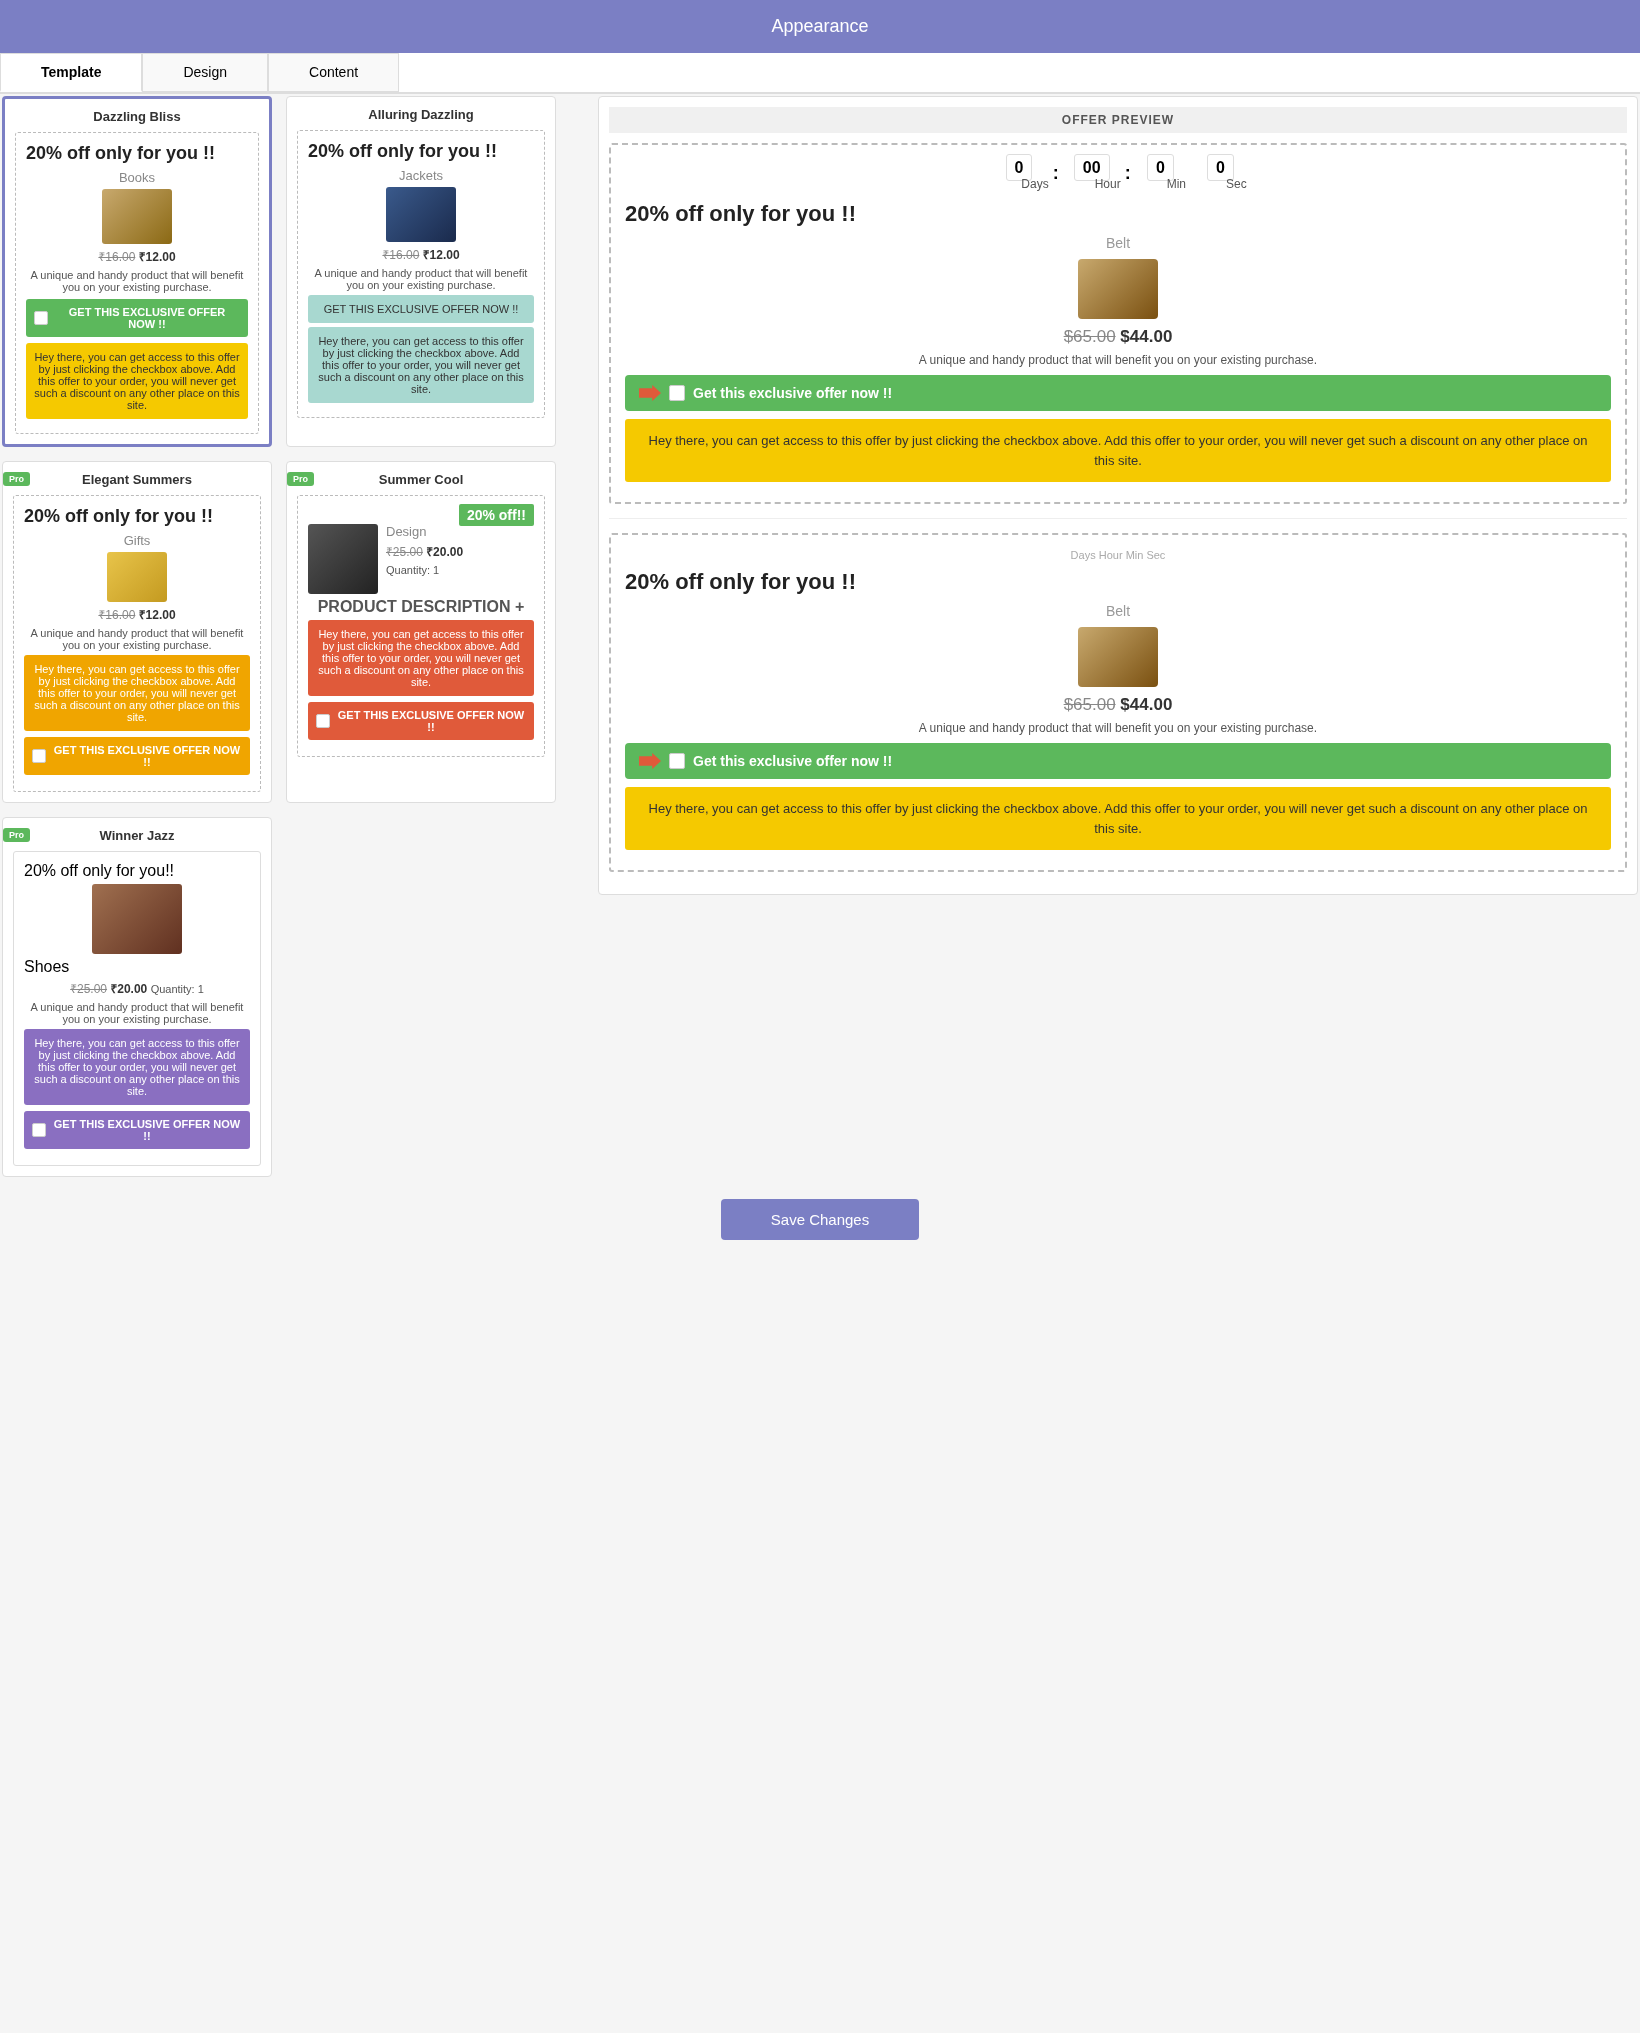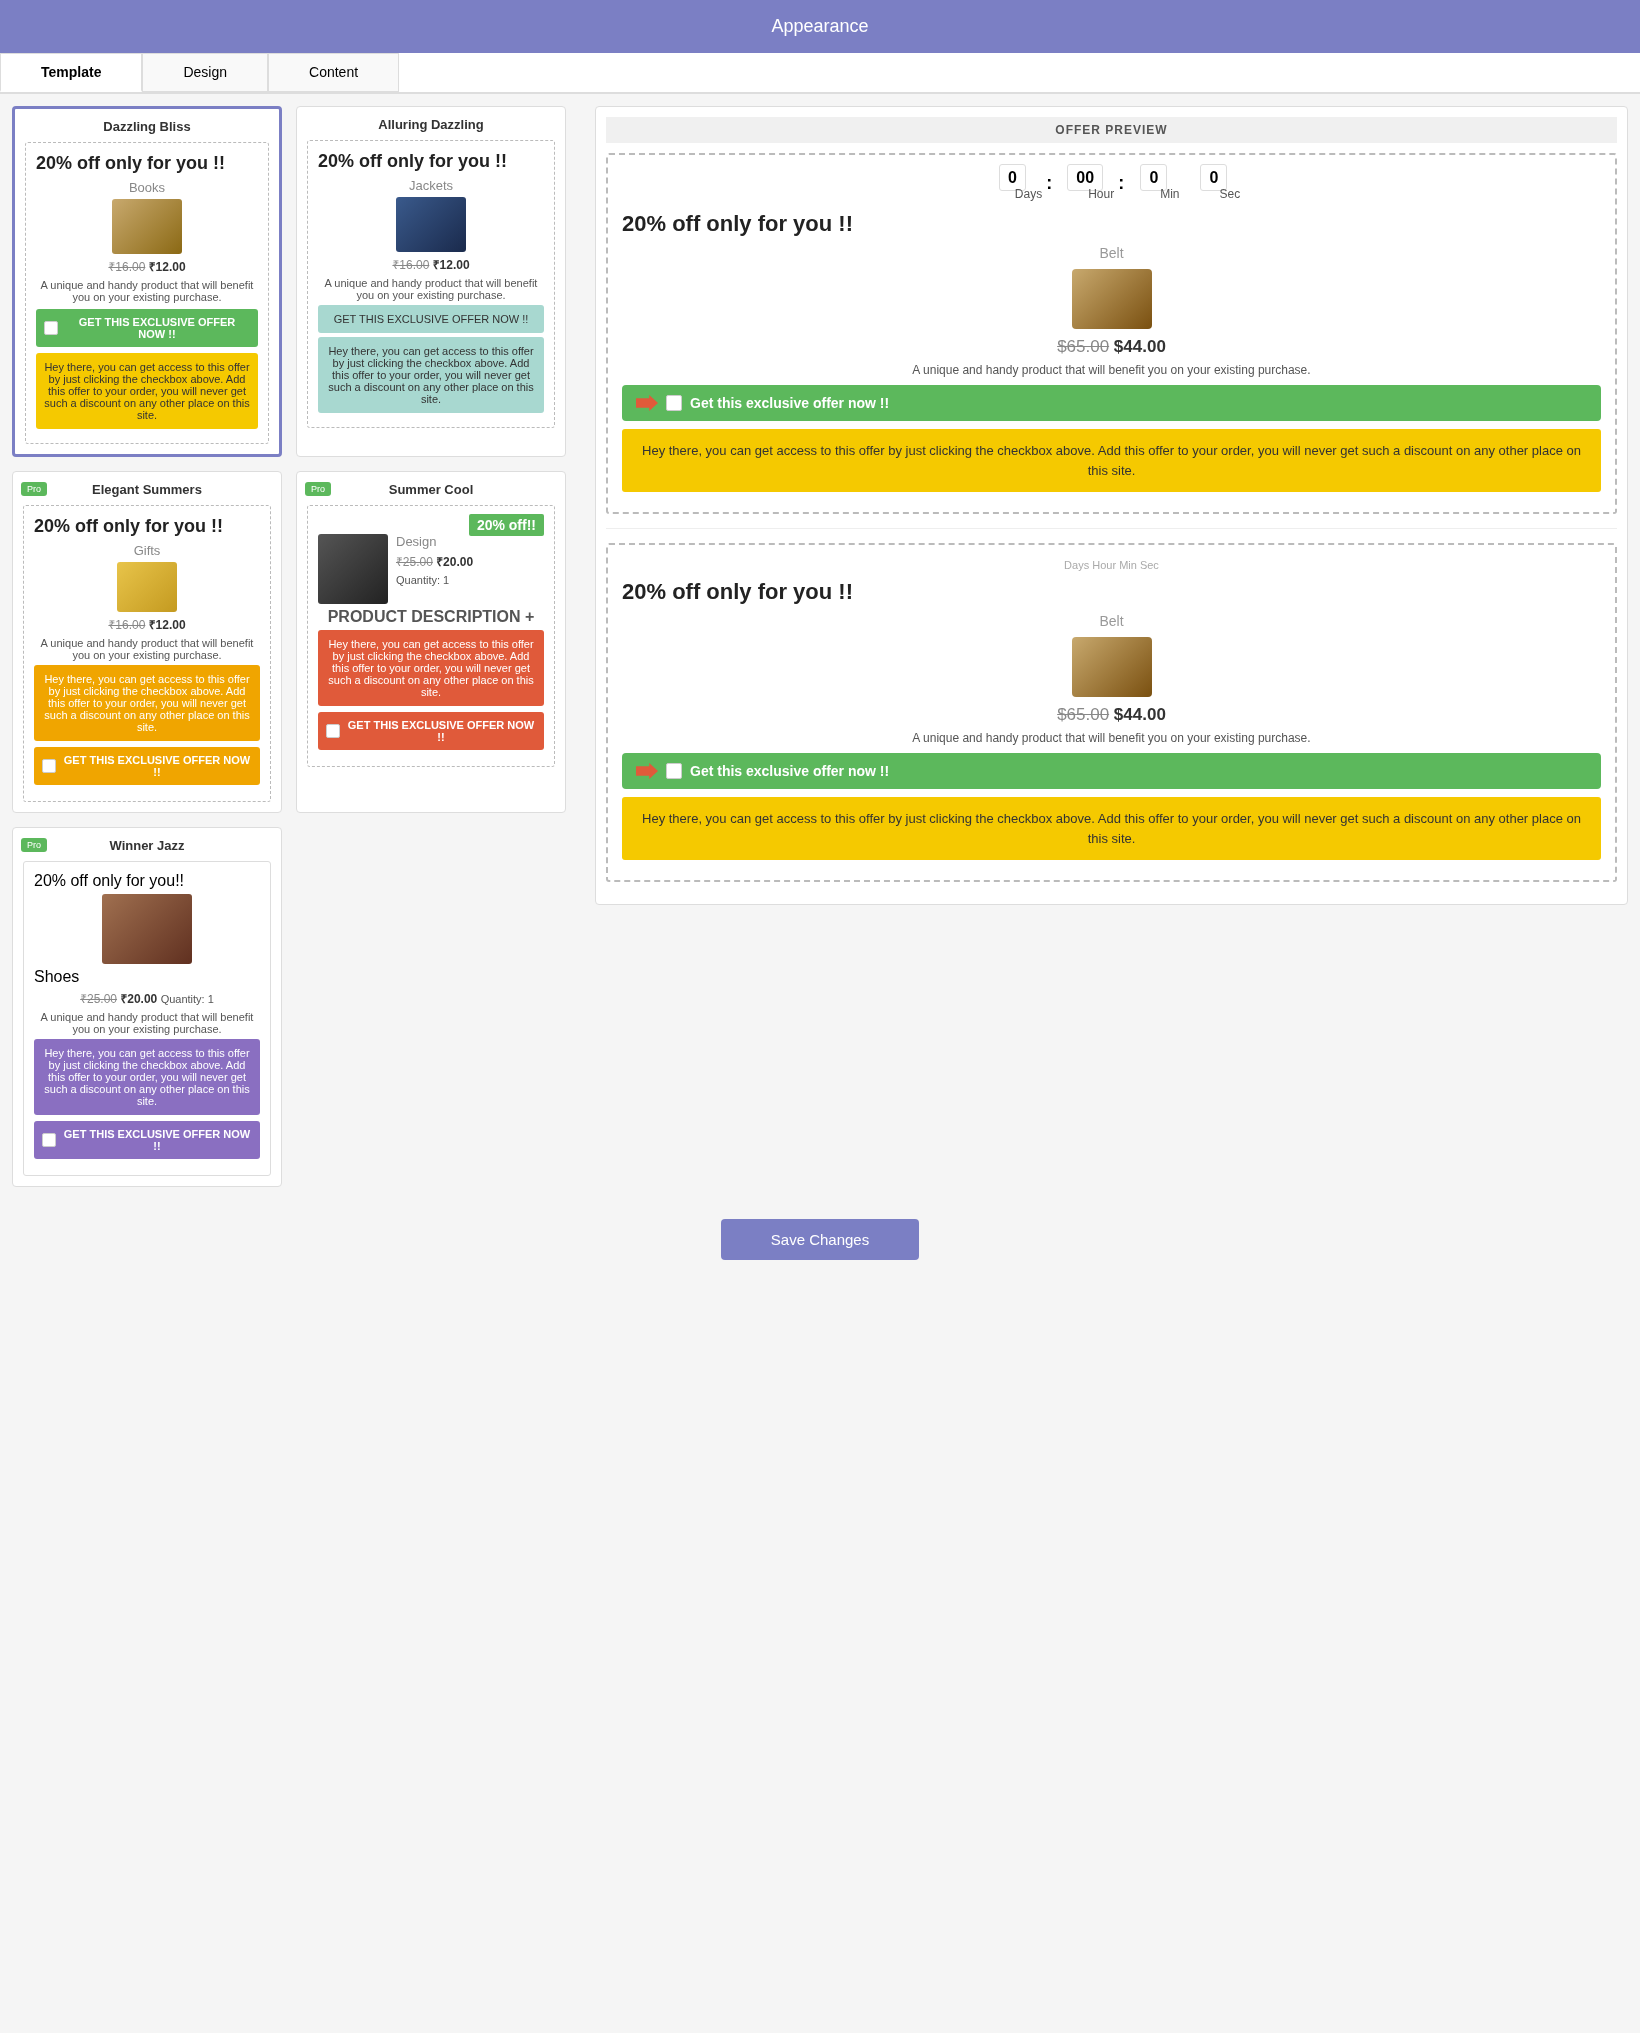--- a/index.html
+++ b/index.html
@@ -26,22 +26,22 @@
       background: #f9f9f9;
     }
     .tab.active {
       background: #fff;
       border-bottom: 2px solid #fff;
       font-weight: bold;
     }
 
     .main-layout {
       display: flex;
-      padding: 12px;
-      gap: 3px;
+      padding: 2px;
+      gap: 16px;
     }
 
     .templates-col {
       flex: 0 0 580px;
       display: flex;
       flex-wrap: wrap;
       gap: 14px;
       align-content: flex-start;
     }
 
@@ -184,27 +184,27 @@
       font-size: 11px;
       color: white;
       text-align: center;
       border-radius: 3px;
       margin: 4px 0;
     }
 
     .pro-badge {
       position: absolute;
       top: 10px;
-      left: 8px;
+      left: 0;
       background: #5cb85c;
       color: white;
       font-size: 9px;
       padding: 2px 6px;
       border-radius: 3px;
-      font-weight: normal;
+      font-weight: bold;
     }
 
     
     .summer-cool-inner {
       display: flex;
       gap: 8px;
       align-items: flex-start;
     }
     .summer-cool-img {
       width: 70px;

